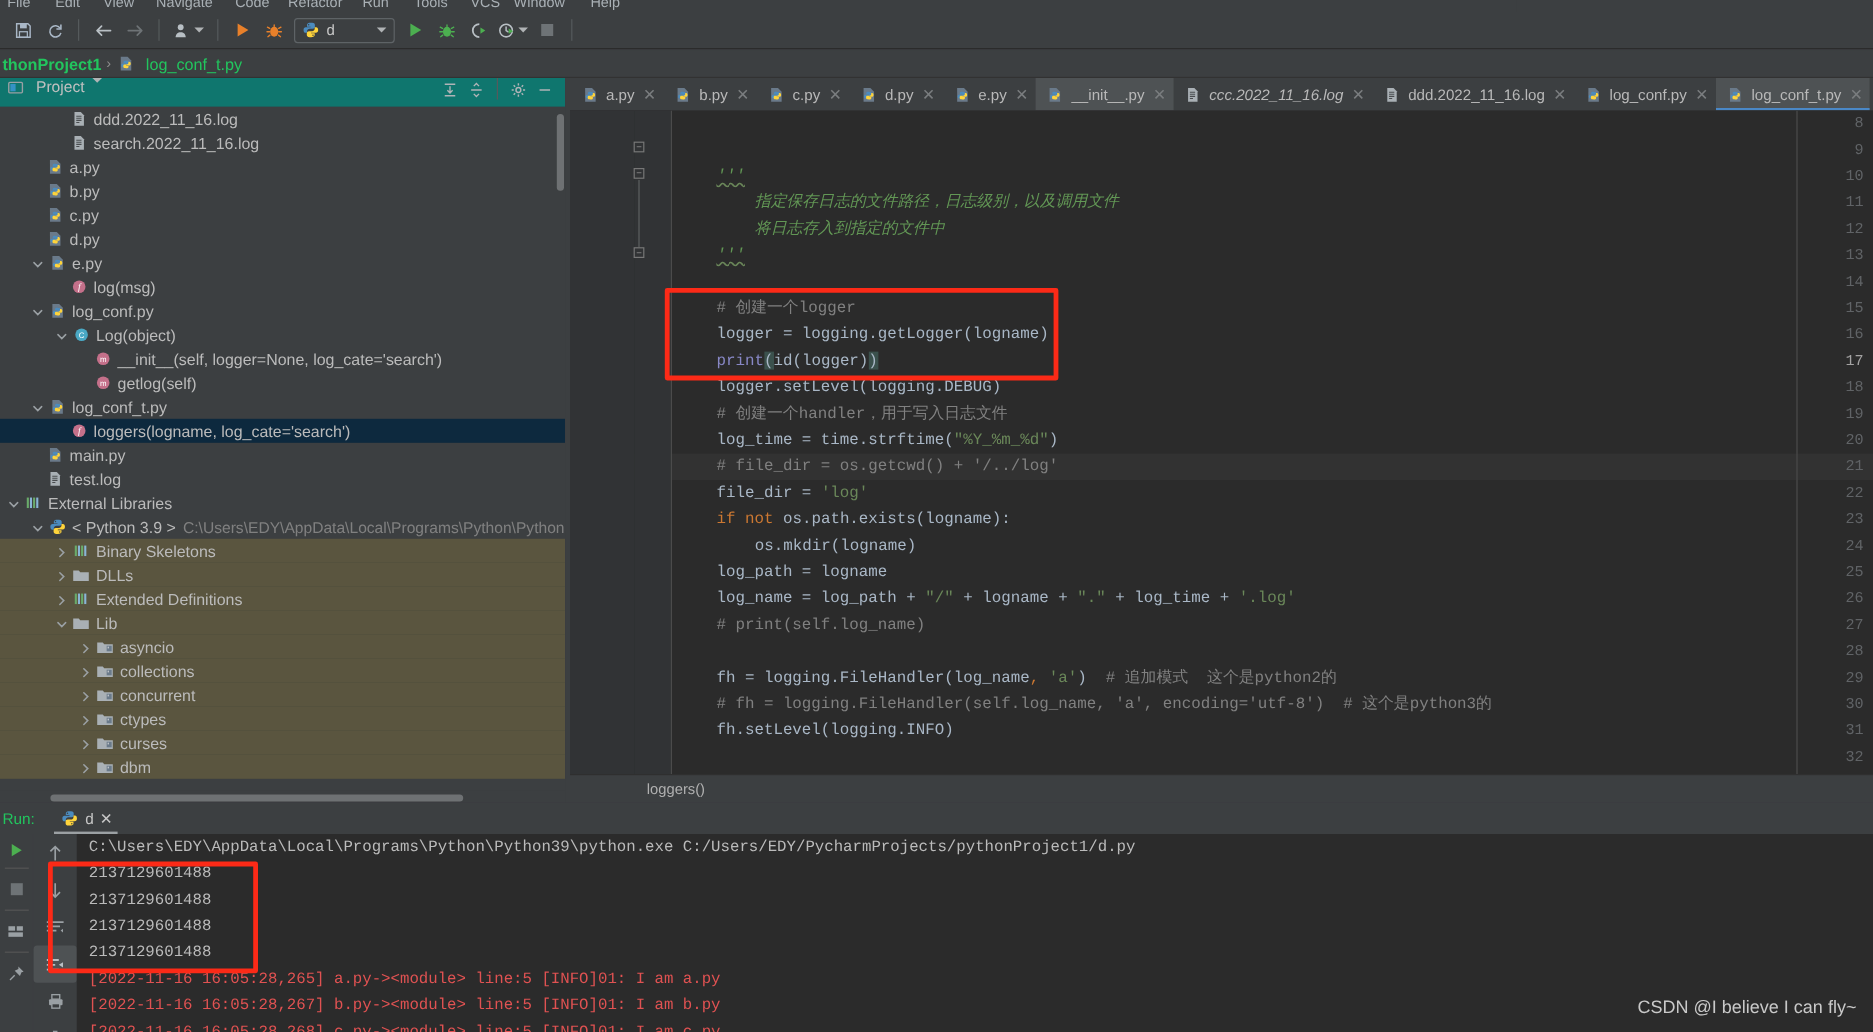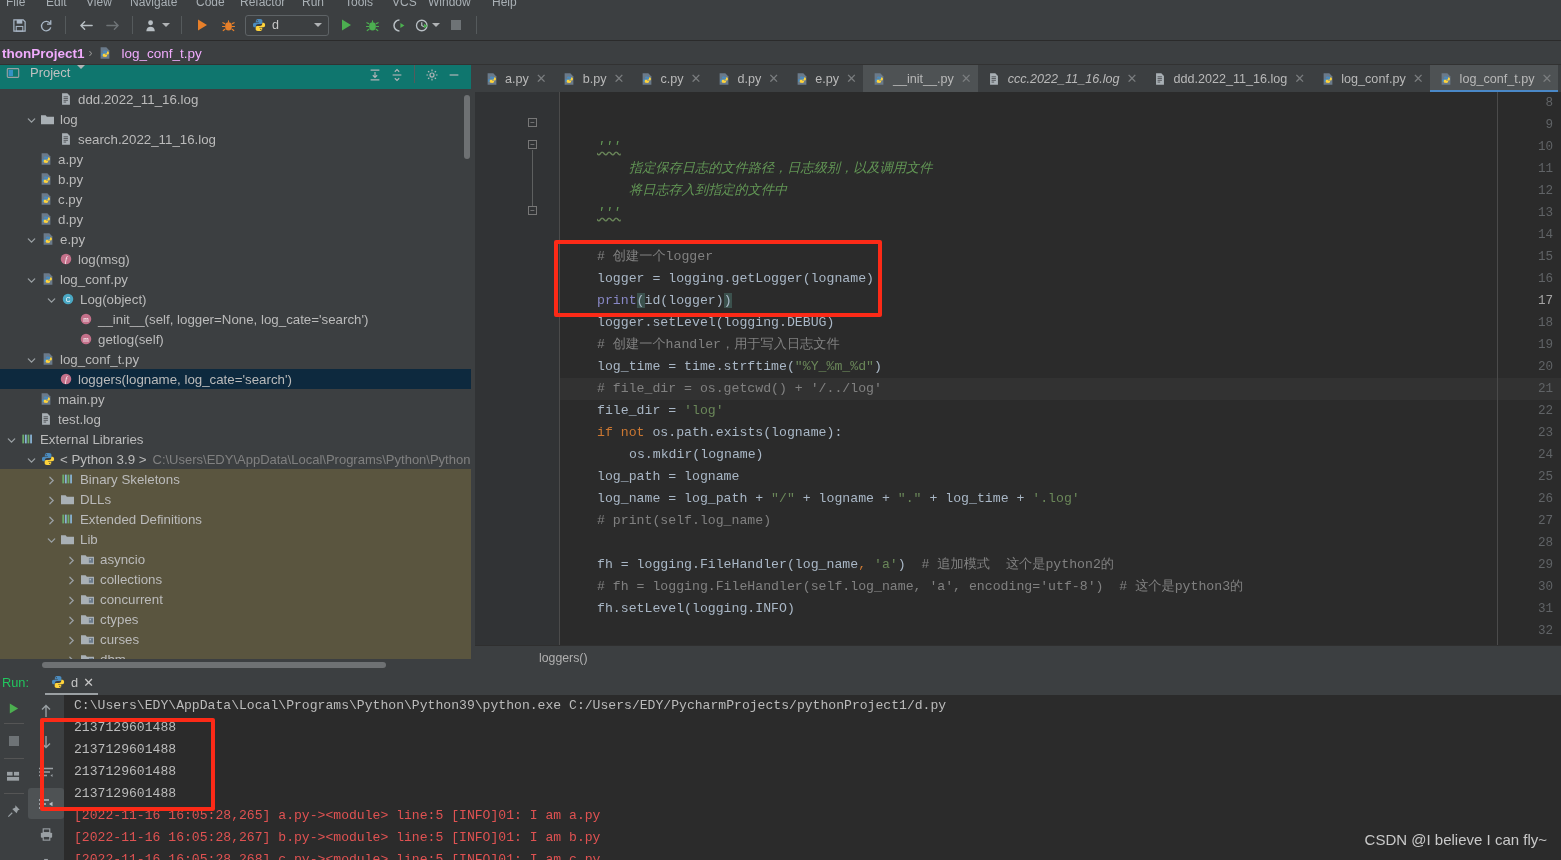--- a/index.html
+++ b/index.html
@@ -22,21 +22,21 @@
   .tb-btn{width:26px;height:24px;display:flex;align-items:center;justify-content:center;border-radius:3px;}
   .tb-sep{width:1px;height:18px;background:#555a5c;margin:0 7px;}
   .runcfg{height:21px;min-width:84px;border:1px solid #5e6366;border-radius:3px;display:flex;align-items:center;
           padding:0 4px;margin:0 4px;box-sizing:border-box;gap:5px;background:#3c3f41;}
   .runcfg .lbl{font-size:12.5px;color:#c8c8c8;flex:1;}
   .caret{width:0;height:0;border-left:4px solid transparent;border-right:4px solid transparent;border-top:4px solid #b0b3b5;}
 
   
   .navbar{position:absolute;left:0;top:42px;width:1561px;height:23px;background:#3c3f41;display:flex;align-items:center;
           padding-left:2px;box-sizing:border-box;gap:4px;border-bottom:1px solid #323232;}
-  .navbar .crumb{font-size:13.5px;color:#f0abfc;display:flex;align-items:center;gap:4px;}
+  .navbar .crumb{font-size:13.5px;color:#22c55e;display:flex;align-items:center;gap:4px;}
   .navbar .sep{color:#8d8d8d;font-size:12px;}
 
   
   .projpanel{position:absolute;left:0;top:65px;width:471px;height:604px;background:#3c3f41;overflow:hidden;}
   .proj-header{height:24px;display:flex;align-items:flex-start;padding:0 6px 0 4px;box-sizing:border-box;background:#0f766e;}
   .proj-header .title{font-size:13px;color:#c0c0c0;margin-left:5px;}
   .proj-header .spacer{flex:1;}
   .ph-icon{width:22px;height:20px;display:flex;align-items:center;justify-content:center;}
   .tree{position:absolute;left:0;top:24px;width:471px;height:570px;background:#3c3f41;overflow:hidden;font-size:13px;}
   .row{height:20px;display:flex;align-items:center;white-space:nowrap;padding-right:4px;box-sizing:border-box;}
@@ -271,32 +271,20 @@
         <div class="row">
           <span style="display:inline-block;width:46px;flex:0 0 auto;"></span>
           <span class="noarrow"></span>
           <span class="ico">
             <svg width="14" height="14" viewBox="0 0 16 16">
               <path d="M3.5 1.5h6L12.5 4.5v10h-9z" fill="#a9b0b5"></path>
               <path d="M5.2 5.5h5M5.2 7.5h5M5.2 9.5h5M5.2 11.5h3" stroke="#4a4d50" stroke-width="1"></path>
             </svg>
           </span>
           <span class="nm">ddd.2022_11_16.log</span>
-        </div>
-        <div class="row">
-          <span style="display:inline-block;width:26px;flex:0 0 auto;"></span>
-          <span class="arrow"><svg width="11" height="11" viewBox="0 0 12 12">
-              <path d="M2.5 4.2L6 7.8l3.5-3.6" fill="none" stroke="#9aa0a4" stroke-width="1.4" stroke-linecap="round"></path>
-            </svg></span>
-          <span class="ico">
-            <svg width="15" height="13" viewBox="0 0 16 14">
-              <path d="M1 2.5h5l1.3 1.6H15V12H1z" fill="#a9b0b5"></path>
-            </svg>
-          </span>
-          <span class="nm">log</span>
         </div>
         <div class="row">
           <span style="display:inline-block;width:46px;flex:0 0 auto;"></span>
           <span class="noarrow"></span>
           <span class="ico">
             <svg width="14" height="14" viewBox="0 0 16 16">
               <path d="M3.5 1.5h6L12.5 4.5v10h-9z" fill="#a9b0b5"></path>
               <path d="M5.2 5.5h5M5.2 7.5h5M5.2 9.5h5M5.2 11.5h3" stroke="#4a4d50" stroke-width="1"></path>
             </svg>
           </span>

